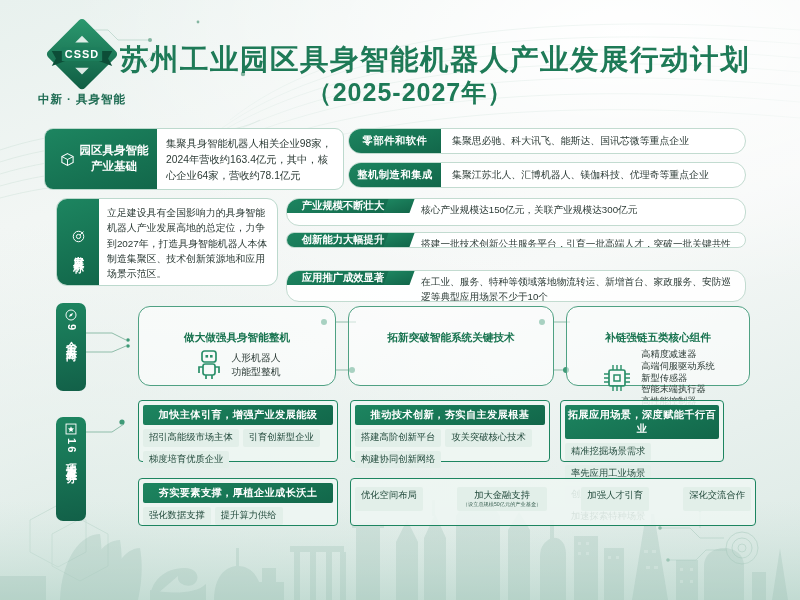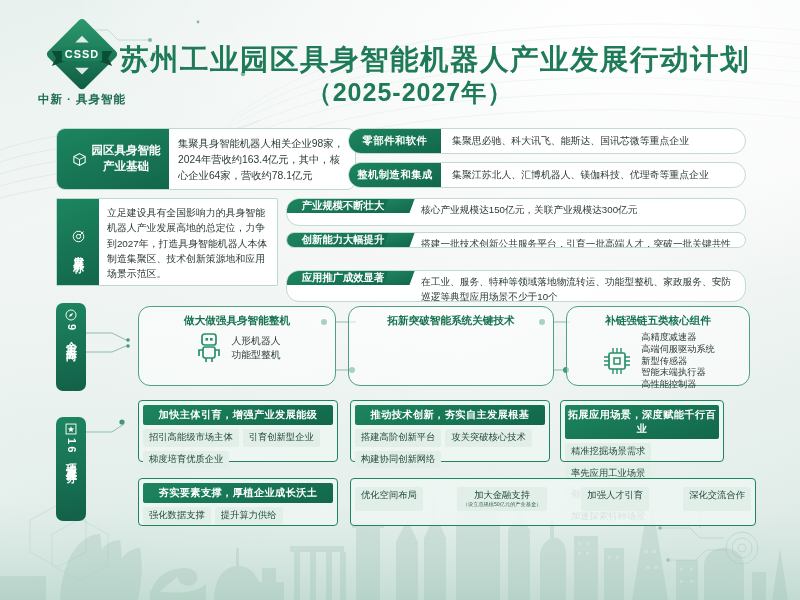--- a/index.html
+++ b/index.html
@@ -40,40 +40,40 @@
   
   .sect { position:absolute; }
   .tag-green {
     background:linear-gradient(160deg,#1d8560,#12674a);
     color:#fff; font-weight:bold; display:flex; align-items:center;
     justify-content:center; text-align:center;
   }
   .body-txt { color:#2c3b36; line-height:1.55; }
 
   
-  #s1 { left:56px; top:128px; width:300px; height:62px;
+  #s1 { left:44px; top:128px; width:300px; height:62px;
         display:flex; border-radius:9px; overflow:hidden;
         background:#fff; border:1px solid #bcd9cd; }
   #s1 .lab { width:112px; flex:0 0 112px; font-size:11.5px; line-height:1.35;
              gap:5px; flex-direction:row; padding-left:6px; }
   #s1 .lab .t { text-align:center; }
   #s1 .txt { flex:1; padding:7px 8px 6px 9px; font-size:10.3px; }
 
   .pill-row { display:flex; align-items:stretch;
     background:rgba(255,255,255,.9); border:1px solid #c2dbd0;
     border-radius:15px; overflow:hidden; }
   .pill-row .k { flex:0 0 92px; font-size:10.3px; letter-spacing:.5px; }
   .pill-row .v { flex:1; display:flex; align-items:center;
                  padding-left:11px; font-size:9.9px; color:#2c3b36; }
   #s1b { left:348px; top:128px; width:398px; height:26px; }
   #s1c { left:348px; top:162px; width:398px; height:26px; }
 
   
   #s2 { left:56px; top:198px; width:222px; height:88px;
-        display:flex; border-radius:1px; overflow:hidden;
+        display:flex; border-radius:11px; overflow:hidden;
         background:#fff; border:1px solid #bcd9cd; }
   #s2 .lab { width:42px; flex:0 0 42px; flex-direction:column; gap:3px;
              font-size:11px; line-height:1.05; padding:6px 0; }
   #s2 .lab .v { writing-mode:vertical-rl; letter-spacing:2px; }
   #s2 .txt { flex:1; padding:6px 8px; font-size:9.9px; }
 
   .goal { position:absolute; left:286px; display:flex; align-items:flex-start;
     background:rgba(255,255,255,.9); border:1px solid #c2dbd0;
     border-radius:13px; overflow:hidden; width:460px; }
   .goal .k {
@@ -97,21 +97,21 @@
     padding-top:5px; gap:2px;
   }
   .vbar .vtxt { writing-mode:vertical-rl; letter-spacing:2.2px; font-size:11px; }
   #vb9  { left:56px; top:303px; width:30px; height:88px; }
   #vb16 { left:56px; top:417px; width:30px; height:104px; }
 
   .dircard {
     position:absolute; border:1.3px solid #4fa183; border-radius:12px;
     background:rgba(255,255,255,.55); text-align:center;
   }
-  .dircard .hd { font-size:10.6px; font-weight:bold; color:#17734f; margin-top:7px; }
+  .dircard .hd { font-size:10.6px; font-weight:bold; color:#17734f; margin-top:24px; }
   .dircard .bd { display:flex; align-items:center; justify-content:center;
                  gap:8px; margin-top:4px; }
   .dircard .li { font-size:9.8px; color:#2c3b36; line-height:1.45; text-align:left; }
   #d1 { left:138px; top:306px; width:198px; height:80px; }
   #d2 { left:348px; top:306px; width:206px; height:80px; }
   #d3 { left:566px; top:306px; width:184px; height:80px; }
   #d3 .li { line-height:1.28; font-size:9.2px; }
 
   
   .task {
@@ -327,21 +327,21 @@
   <div class="goal" id="g1">
     <div class="k">产业规模不断壮大</div>
     <div class="v">核心产业规模达150亿元，关联产业规模达300亿元</div>
   </div>
   <div class="goal" id="g2">
     <div class="k">创新能力大幅提升</div>
     <div class="v">搭建一批技术创新公共服务平台，引育一批高端人才，突破一批关键共性技术，新增首台（套）重大技术装备10件</div>
   </div>
   <div class="goal" id="g3">
     <div class="k">应用推广成效显著</div>
-    <div class="v">在工业、服务、特种等领域落地物流转运、功能型整机、家政服务、安防巡逻等典型应用场景不少于10个</div>
+    <div class="v">在工业、服务、特种等领域落地物流转运、新增首台、家政服务、安防巡逻等典型应用场景不少于10个</div>
   </div>
 
   <div class="vbar" id="vb9">
     <svg width="14" height="14" viewBox="0 0 24 24">
       <circle cx="12" cy="12" r="8.6" fill="none" stroke="#fff" stroke-width="1.6"></circle>
       <path d="M15.6 8.4 10.6 10.6 8.4 15.6 13.4 13.4Z" fill="#fff"></path>
     </svg>
     <span class="vtxt">9个重点方向</span>
   </div>
 

